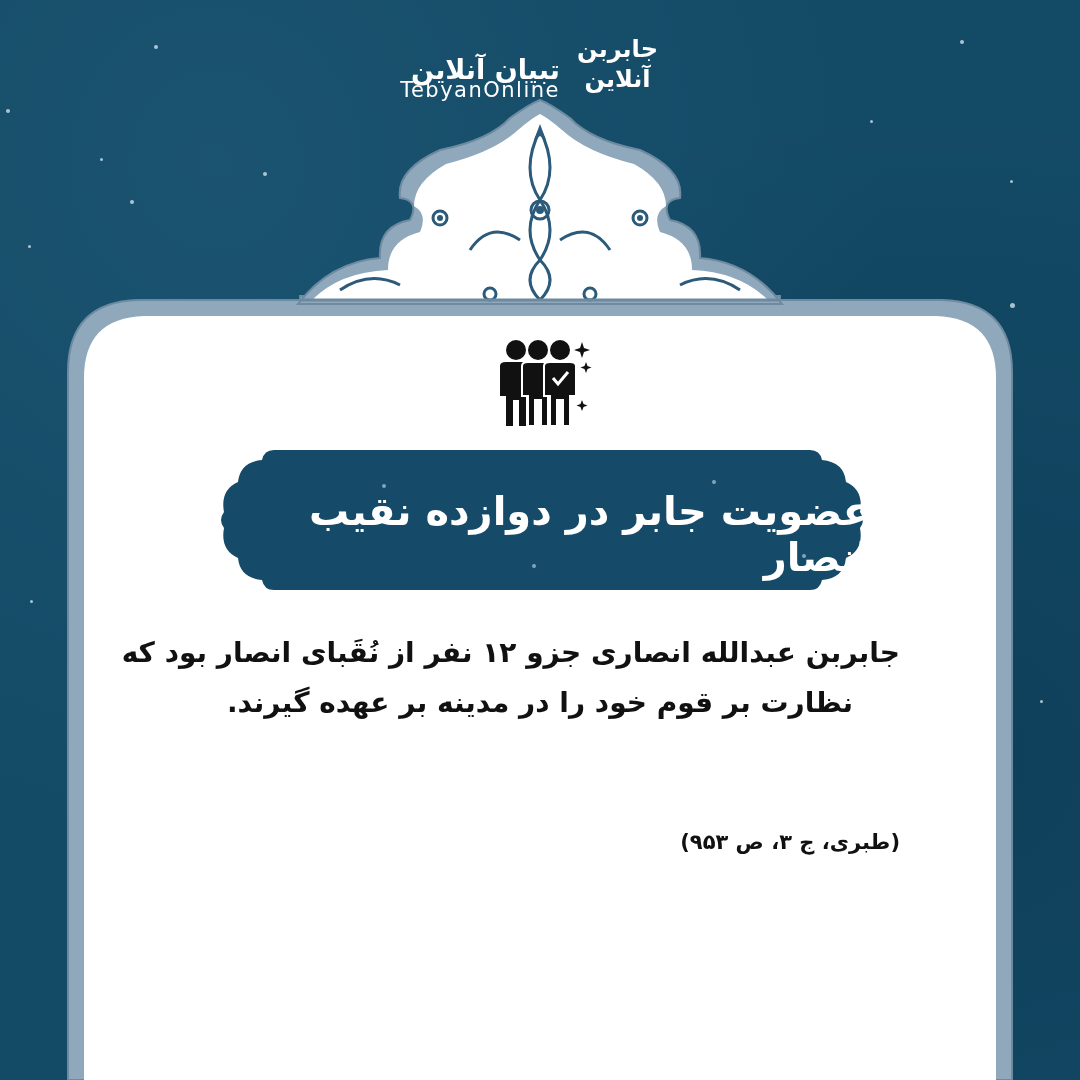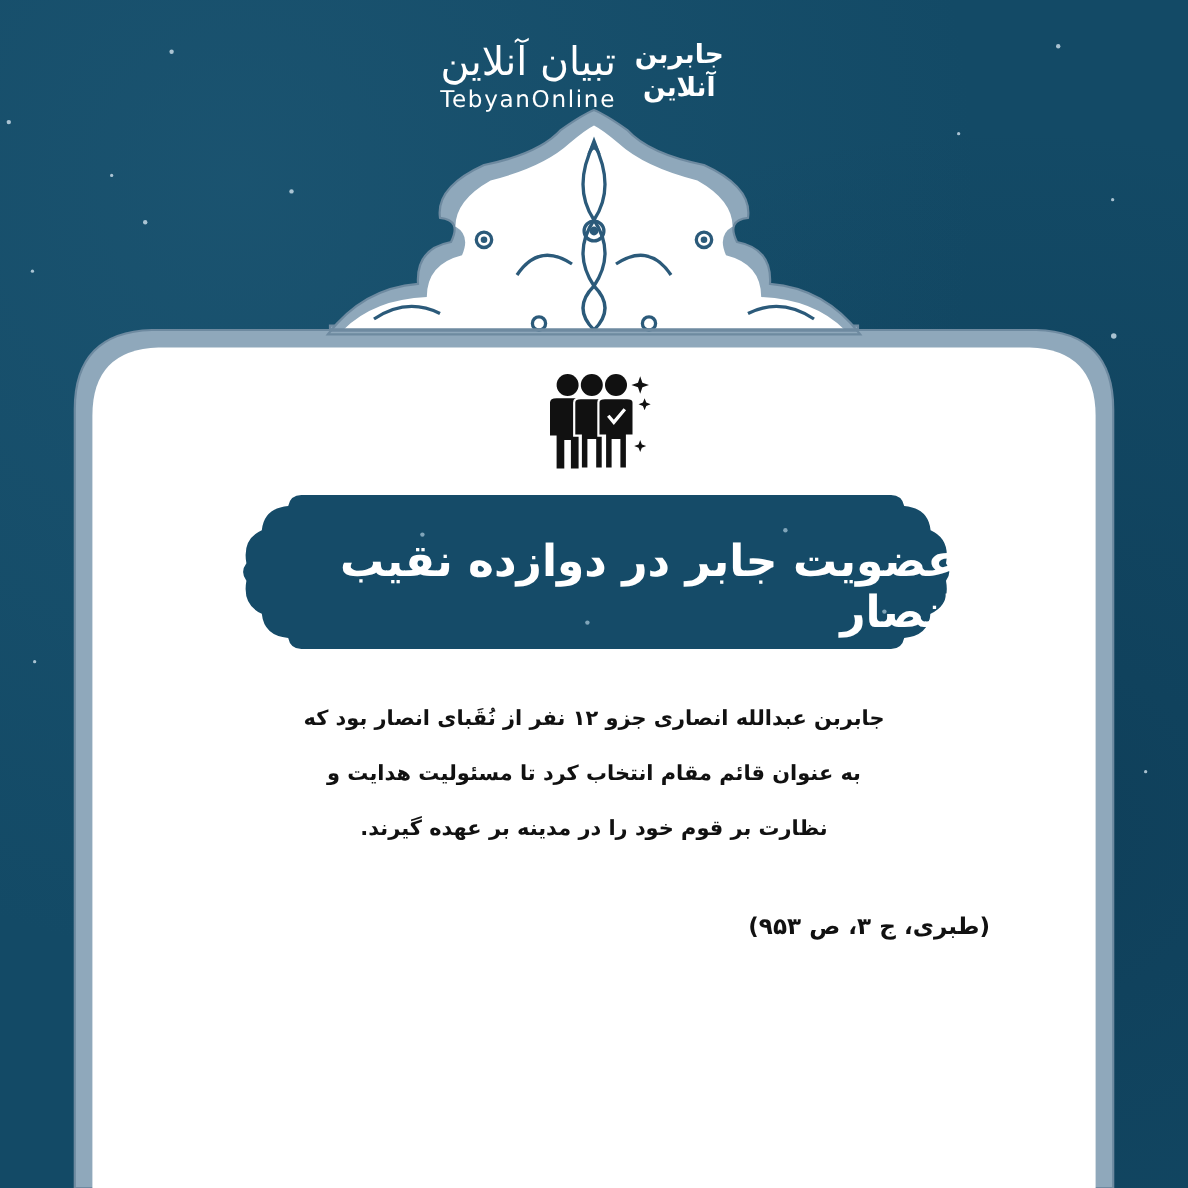--- a/index.html
+++ b/index.html
@@ -12,21 +12,21 @@
     position:absolute; inset:0;
     background:
       radial-gradient(ellipse at 20% 15%, rgba(40,100,130,0.35), transparent 55%),
       radial-gradient(ellipse at 85% 70%, rgba(10,50,75,0.45), transparent 60%),
       #134a66;
   }
   .star { position:absolute; border-radius:50%; background:rgba(220,235,245,0.75); }
 
   
   .logo { position:absolute; top:34px; left:420px; width:250px; height:70px; color:#fff; }
-  .logo-main { position:absolute; right:110px; top:2px; font-size:36px; font-weight:normal; direction:rtl; white-space:nowrap; }
+  .logo-main { position:absolute; right:110px; top:20px; font-size:27px; font-weight:bold; direction:rtl; white-space:nowrap; }
   .logo-latin { position:absolute; right:110px; top:44px; font-size:21px; letter-spacing:1.5px; white-space:nowrap; font-family:"DejaVu Sans", sans-serif; }
   .logo-side { position:absolute; right:0; top:0; font-size:24px; font-weight:bold; direction:rtl; line-height:30px; text-align:center; width:105px; }
 
   
   .frame-svg { position:absolute; left:0; top:0; }
 
   
   .group-icon { position:absolute; left:494px; top:338px; width:100px; height:90px; }
 
   
@@ -34,21 +34,21 @@
   .banner-title {
     position:absolute; left:0; right:0; top:42px; 
     color:#fff; font-size:40px; font-weight:bold; direction:rtl;
     font-family:"DejaVu Sans", sans-serif;
   }
 
   
   .body-text {
     position:absolute; left:180px; width:720px; top:628px;
     text-align:center; direction:rtl; color:#111;
-    font-size:19px; font-weight:bold; line-height:50px;
+    font-size:28px; font-weight:bold; line-height:50px;
   }
   .body-line { display:block; white-space:nowrap; }
   .citation {
     position:absolute; left:180px; width:720px; top:830px;
     text-align:right; direction:rtl; color:#111;
     font-size:21px; font-weight:bold;
   }
 </style>
 </head>
 <body>
@@ -128,16 +128,15 @@
     <circle cx="170" cy="40" r="2" fill="rgba(200,225,240,0.6)"></circle>
     <circle cx="320" cy="120" r="2" fill="rgba(200,225,240,0.6)"></circle>
     <circle cx="500" cy="36" r="2" fill="rgba(200,225,240,0.6)"></circle>
     <circle cx="590" cy="110" r="2" fill="rgba(200,225,240,0.6)"></circle>
   </svg>
   <div class="banner-title">عضویت جابر در دوازده نقیب انصار</div>
 </div>
 
 <div class="body-text">
   <span class="body-line">جابربن عبدالله انصاری جزو ۱۲ نفر از نُقَبای انصار بود که</span>
-  <span class="body-line">به عنوان قائم مقام انتخاب کرد تا مسئولیت هدایت و</span>
   <span class="body-line">نظارت بر قوم خود را در مدینه بر عهده گیرند.</span>
 </div>
 <div class="citation">(طبری، ج ۳، ص ۹۵۳)</div>
 
 </body></html>

